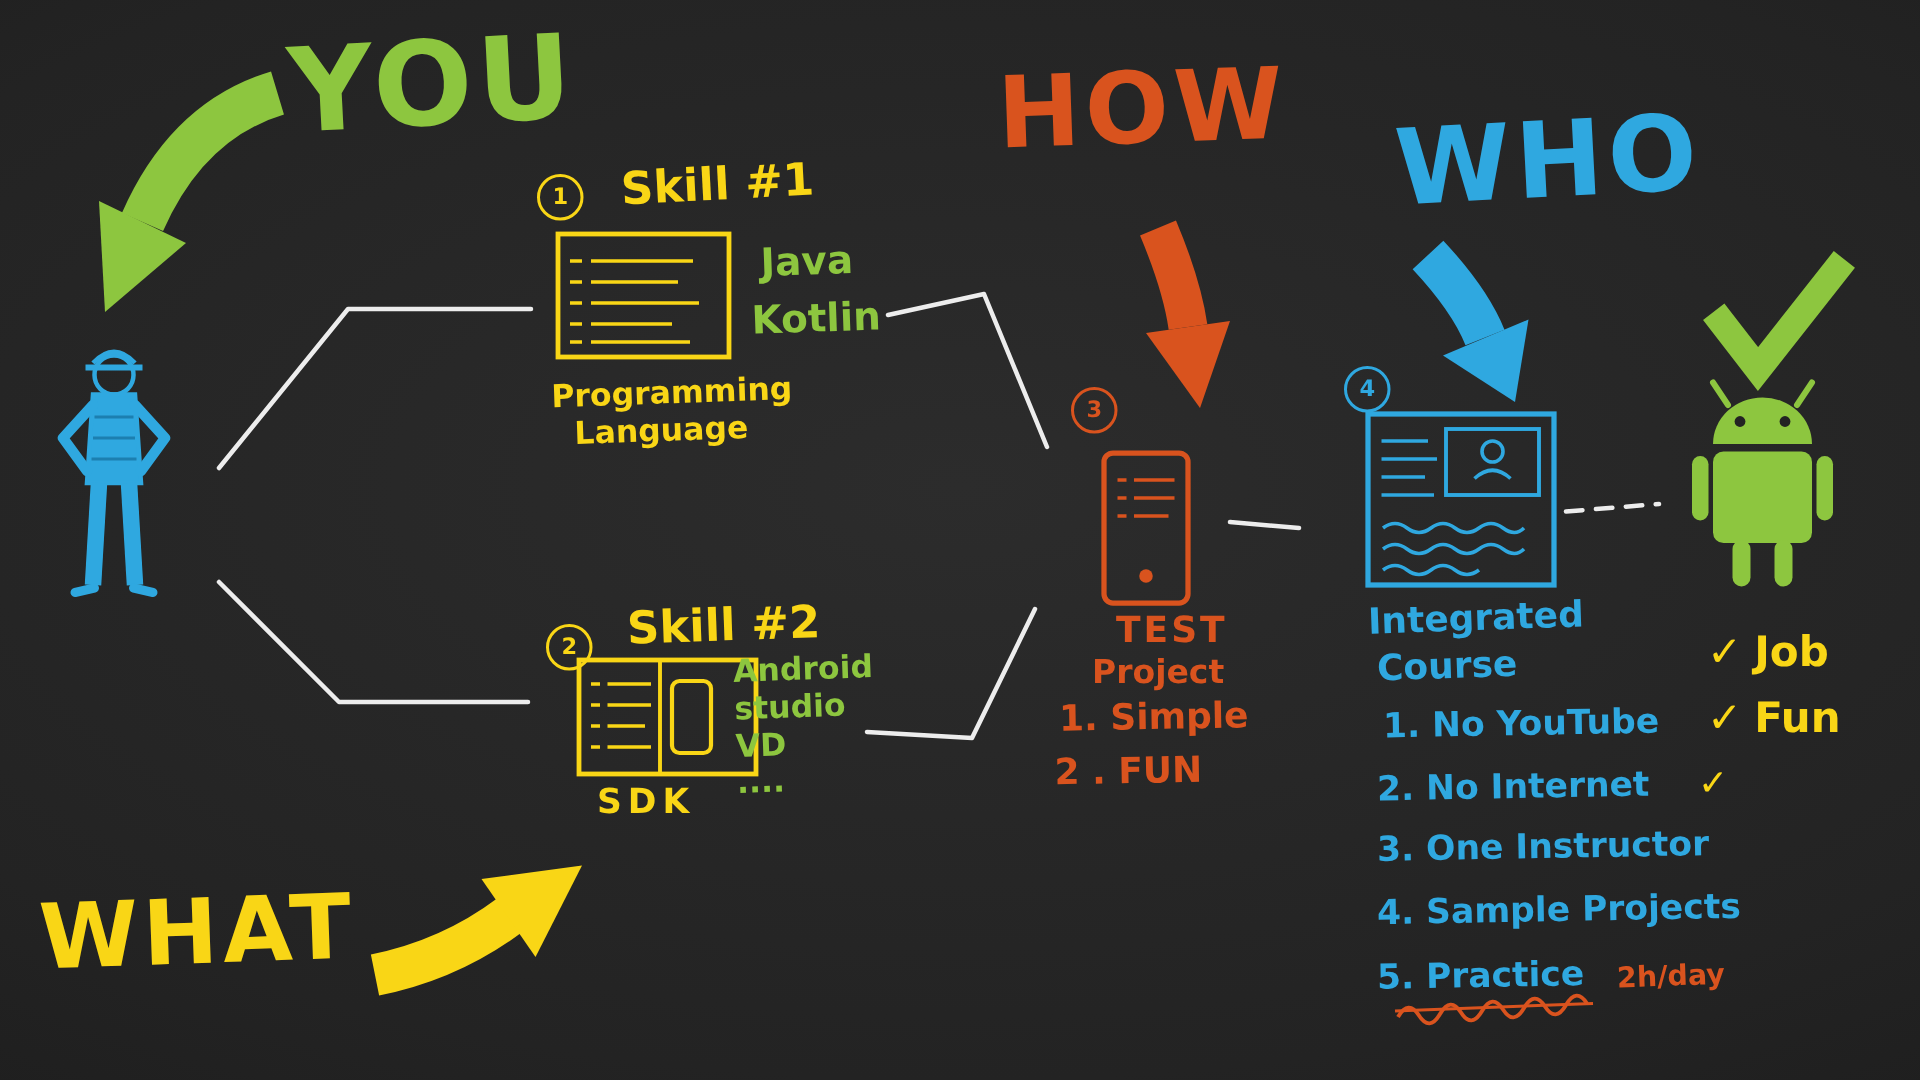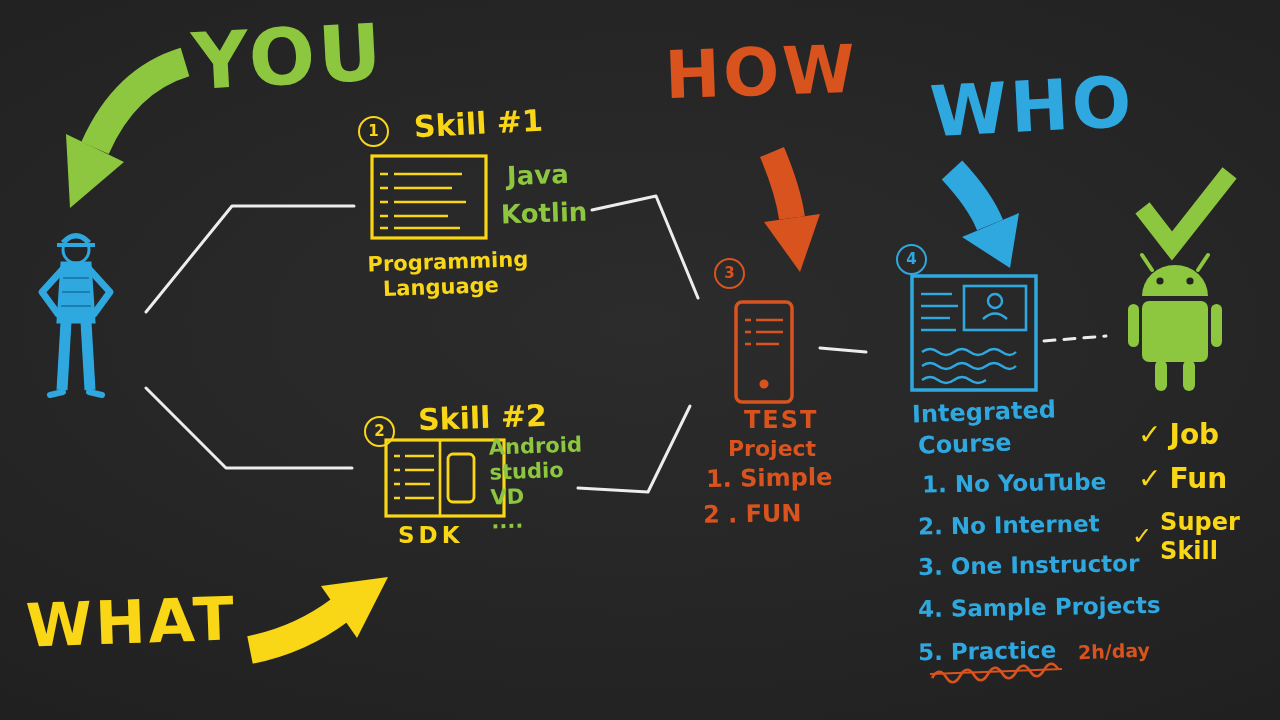--- a/index.html
+++ b/index.html
@@ -185,16 +185,15 @@
   <div class="abs txt hand row" style="left:1138px;top:418px;font-size:28px;color:#f9d616;">
     <span>✓</span>
       <span>Job</span>
   </div>
   <div class="abs txt hand row" style="left:1138px;top:462px;font-size:28px;color:#f9d616;">
     <span>✓</span>
       <span>Fun</span>
   </div>
   <div class="abs txt hand row" style="left:1132px;top:508px;font-size:24px;color:#f9d616;">
     <span>✓</span>
-      <span>Super Skill</span>
   </div>
 
 </div>
 
 </body></html>

